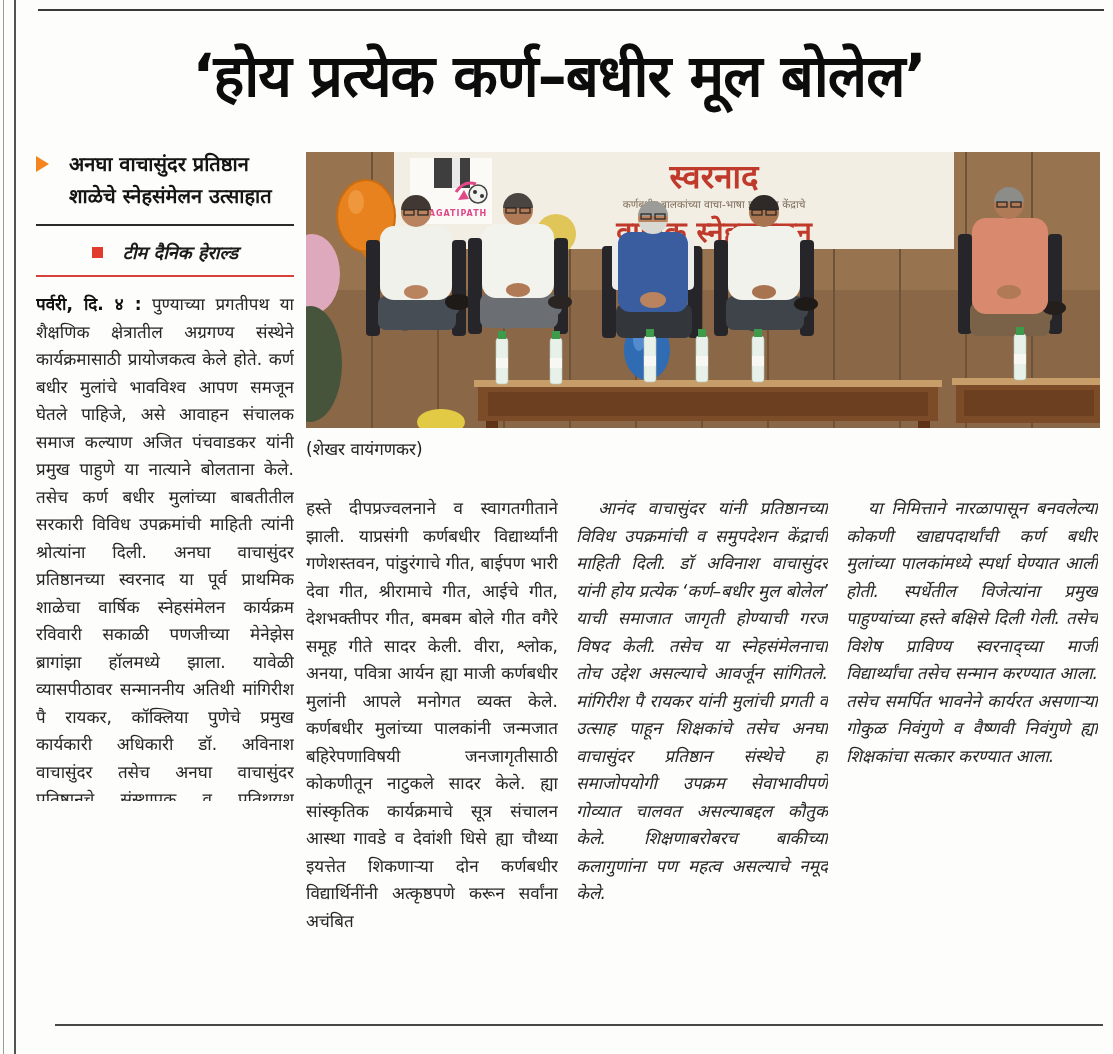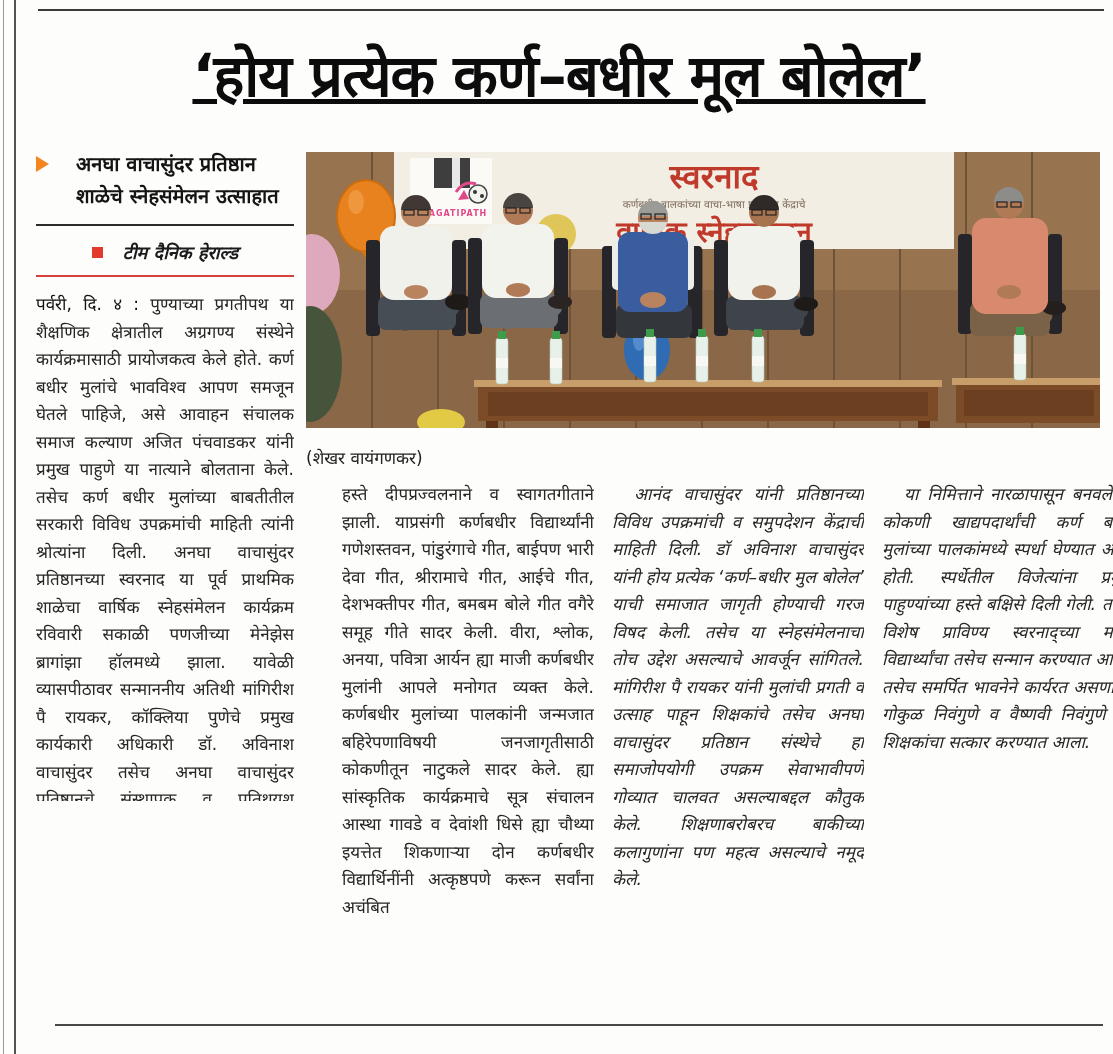--- a/index.html
+++ b/index.html
@@ -13,49 +13,48 @@
   
   .edge-line-1{left:3px;top:0;width:1px;height:1054px;background:#9a9a97;}
   .edge-line-2{left:14px;top:0;width:2px;height:1054px;background:#55534f;}
   .top-rule{left:38px;top:9px;width:1066px;height:2px;background:#3c3a37;}
   .bottom-rule{left:55px;top:1024px;width:1048px;height:2px;background:#4a4845;}
   
   .headline{
     left:26px;top:34px;width:1066px;text-align:center;
     font-size:58px;font-weight:bold;color:#0c0c0c;line-height:1.45;
     letter-spacing:-1px;
-    text-decoration:underline;
   }
   
   .left-col{left:36px;top:148px;width:258px;}
-  .standfirst{display:flex;align-items:flex-start;gap:27px;
+  .standfirst{display:flex;align-items:flex-start;gap:20px;
     font-size:20px;font-weight:bold;line-height:1.6;color:#141414;}
   .arrow-shape{width:0;height:0;margin-top:8px;flex:0 0 auto;
     border-top:8px solid transparent;border-bottom:8px solid transparent;
     border-left:13px solid #f5861f;}
   .standfirst-rule{height:2px;background:#2d2b28;margin-top:12px;}
   .byline{display:flex;align-items:center;justify-content:center;gap:20px;
     margin-top:14px;font-size:18px;font-weight:bold;font-style:italic;color:#1b1b1b;}
   .byline-square{width:11px;height:11px;background:#e23b2e;flex:0 0 auto;}
   .byline-rule{height:2px;background:#d6413b;margin-top:11px;}
   .body-copy{margin-top:14px;font-size:17px;line-height:27.5px;text-align:justify;
     color:#262626;}
   .body-copy p{margin:0;}
   .body-copy p.indent{text-indent:1.3em;font-style:italic;}
   .left-col .body-copy{height:510px;overflow:hidden;}
-  .dateline{font-weight:normal;color:#111;}
+  .dateline{font-weight:bold;color:#111;}
   
   .photo-wrap{left:306px;top:152px;width:794px;height:276px;background:#8a6746;}
   
   .caption-row{left:306px;top:437px;width:794px;display:flex;
     justify-content:space-between;align-items:baseline;}
   .caption-text{font-size:19px;font-weight:bold;color:#101010;}
-  .caption-credit{font-size:17px;color:#222;margin-top:9px;}
-  
-  .col{top:481px;width:252px;height:528px;overflow:hidden;margin-left:36px;}
+  .caption-credit{font-size:17px;color:#222;}
+  
+  .col{top:495px;width:252px;height:528px;overflow:hidden;}
   .col-2{left:306px;}
   .col-3{left:576px;}
   .col-4{left:846px;}
   .col .body-copy{margin-top:0;height:100%;}
 </style>
 </head>
 <body>
 
 <div class="abs edge-line-1"></div>
 <div class="abs edge-line-2"></div>

